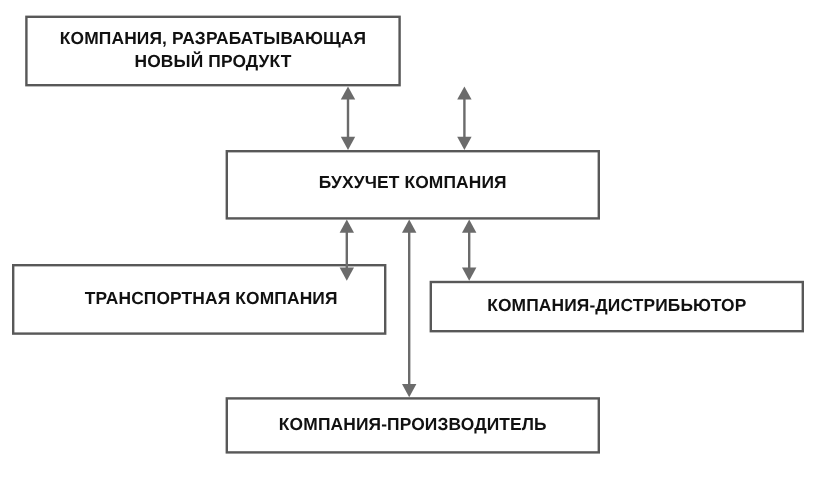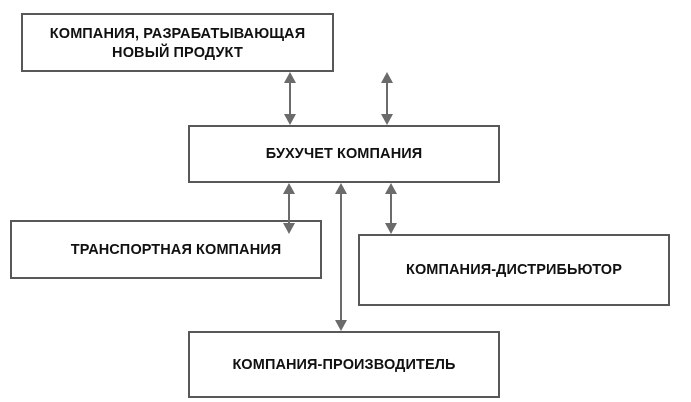--- a/index.html
+++ b/index.html
@@ -78,25 +78,25 @@
 
 
   <div class="node" style="left:188px; top:125px; width:312px; height:58px;">
     <span class="label">БУХУЧЕТ КОМПАНИЯ</span>
   </div>
 
   <div class="node" style="left:10px; top:220px; width:312px; height:59px;padding-left:20px;">
     <span class="label">ТРАНСПОРТНАЯ КОМПАНИЯ</span>
   </div>
 
-  <div class="node" style="left:358px; top:234px; width:312px; height:72px;">
+  <div class="node" style="left:358px; top:234px; width:312px; height:43px;">
     <span class="label">КОМПАНИЯ-ДИСТРИБЬЮТОР</span>
   </div>
 
-  <div class="node" style="left:188px; top:331px; width:312px; height:67px;">
+  <div class="node" style="left:188px; top:331px; width:312px; height:47px;">
     <span class="label">КОМПАНИЯ-ПРОИЗВОДИТЕЛЬ</span>
   </div>
 
   <div class="conn" style="left:280px; top:72px; width:20px; height:53px;">
     <div class="shaft" style="top:6px; height:41px;"></div>
     <div class="head up"></div>
     <div class="head down"></div>
   </div>
 
   <div class="conn" style="left:377px; top:72px; width:20px; height:53px;">

